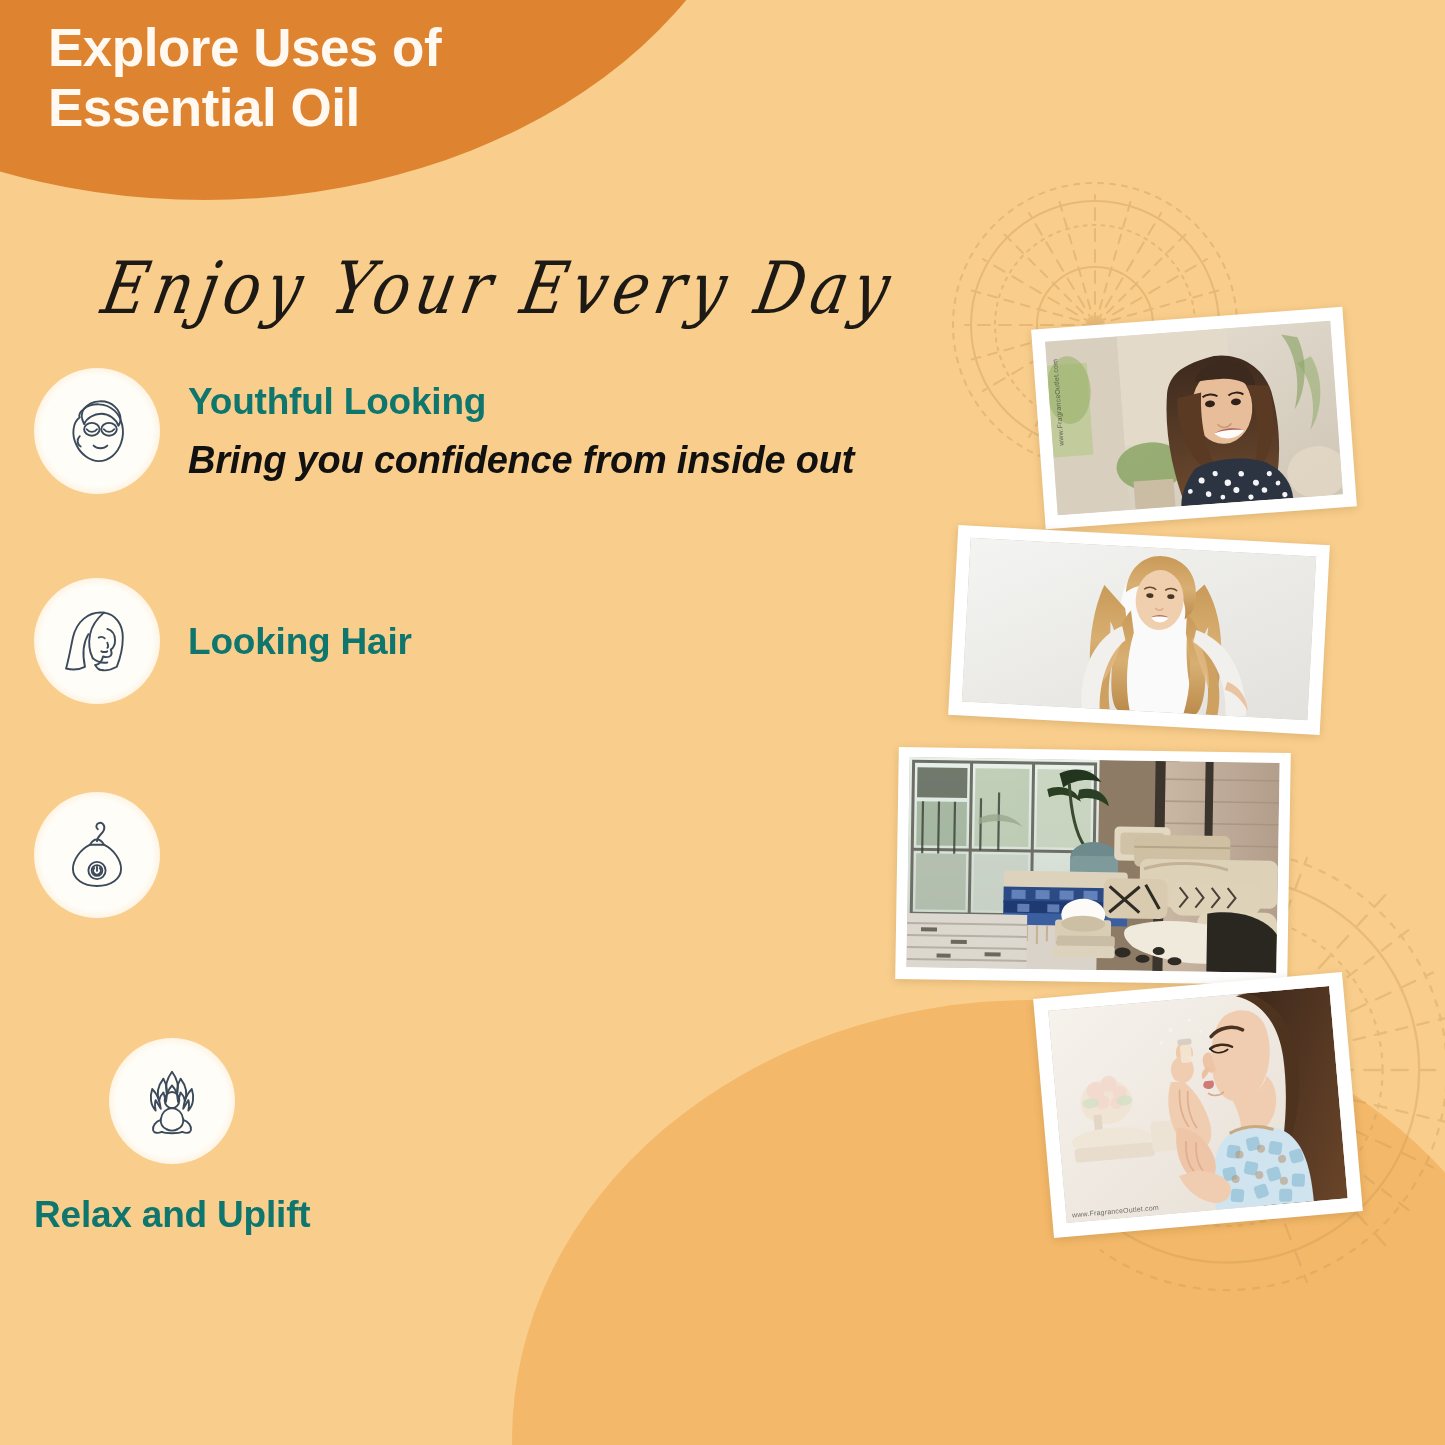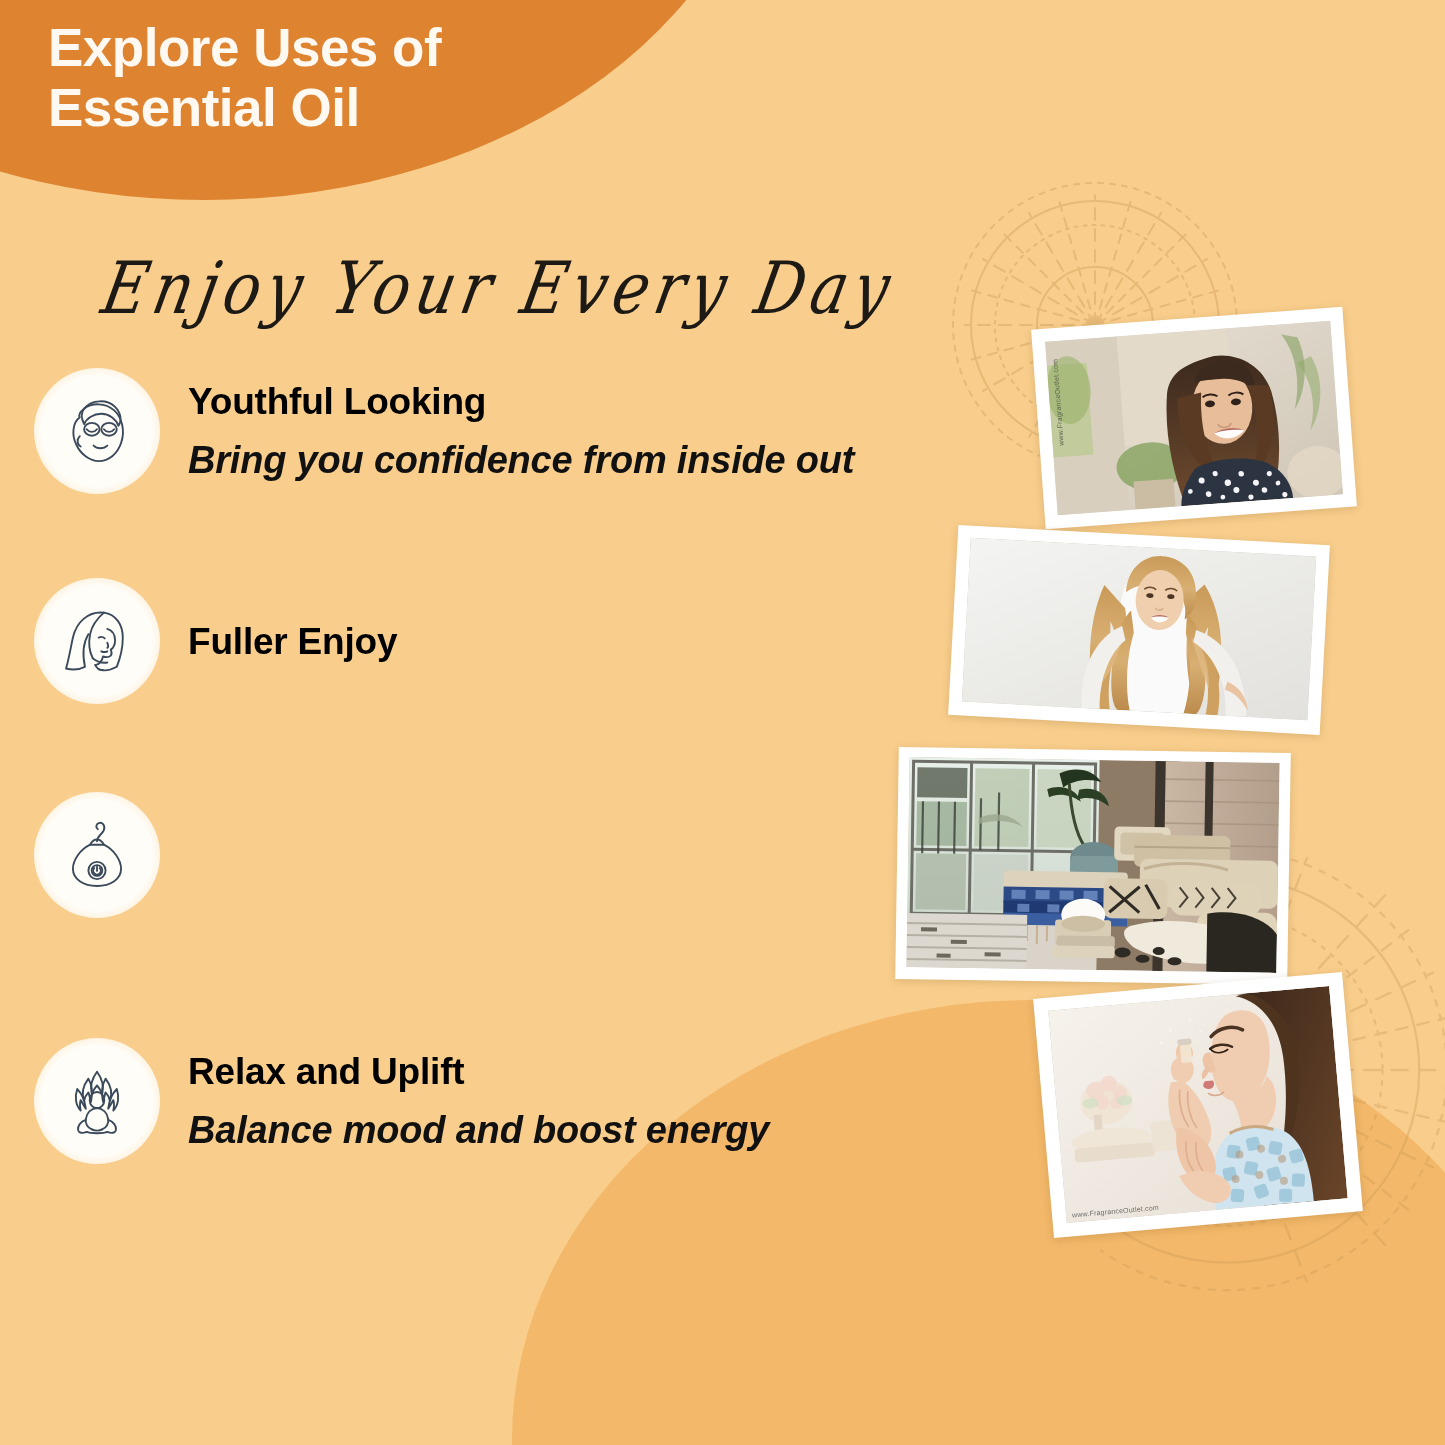--- a/index.html
+++ b/index.html
@@ -85,39 +85,39 @@
   .feature-row {
     position: absolute;
     left: 34px;
     display: flex;
     align-items: center;
     gap: 28px;
   }
   .feature-row.r0 { top: 8px; }
   .feature-row.r1 { top: 218px; }
   .feature-row.r2 { top: 432px; }
-  .feature-row.r3 { top: 678px; }
+  .feature-row.r3 { top: 678px; flex-direction: column; }
 
   .icon-badge {
     flex: 0 0 auto;
     width: 126px;
     height: 126px;
     border-radius: 50%;
     background: radial-gradient(circle at 50% 50%, #FFFDF8 0%, #FFFDF8 62%, rgba(255,253,248,.55) 83%, rgba(255,253,248,0) 100%);
     display: flex;
     align-items: center;
     justify-content: center;
   }
   .icon-badge svg { display: block; }
 
   .feature-text { padding-top: 2px; }
   .feature-title {
     font-size: 37px;
     font-weight: bold;
-    color: #000000;
+    color: #0f766e;
     line-height: 1.16;
     letter-spacing: -.2px;
     white-space: nowrap;
   }
   .feature-sub {
     font-size: 38px;
     font-weight: bold;
     font-style: italic;
     color: #111111;
     line-height: 1.18;
@@ -285,21 +285,21 @@
             <path d="M62 36 C68 38 71 43 71 49 C71 54 69 58 66 60 C67 63 68 65 66 67 C64 69 60 69 57 68 C56 73 53 77 48 78"></path>
             <path d="M48 78 C50 82 53 84 57 84"></path>
             <path d="M52 46 C54 45 57 45 59 47"></path>
             <path d="M62 52 C63 55 64 57 62 58"></path>
             <path d="M55 62 C57 63 60 63 62 62"></path>
             <path d="M45 70 C50 74 56 76 62 75"></path>
           </g>
         </svg>
       </div>
       <div class="feature-text">
-        <div class="feature-title">Fuller Enjoy</div>
+        <div class="feature-title">Looking Hair</div>
       </div>
     </div>
 
     <div class="feature-row r2">
       <div class="icon-badge">
         <svg viewBox="0 0 100 100" width="86" height="86">
           <g fill="none" stroke="#3B4A5A" stroke-width="2.2" stroke-linecap="round" stroke-linejoin="round">
             <path d="M50 34 C50 28 56 26 58 21 C60 16 56 11 52 13 C49 14 48 18 51 20"></path>
             <path d="M42 38 C44 34 47 32 50 32 C53 32 56 34 58 38"></path>
             <path d="M42 38 C30 44 22 56 22 66 C22 78 34 86 50 86 C66 86 78 78 78 66 C78 56 70 44 58 38 Z"></path>
@@ -326,21 +326,20 @@
             <path d="M50 58 C57 59 62 64 63 71 C64 76 61 81 56 83"></path>
             <path d="M37 72 C31 74 27 79 28 84 C29 87 33 88 38 86"></path>
             <path d="M63 72 C69 74 73 79 72 84 C71 87 67 88 62 86"></path>
             <path d="M38 86 C42 88 58 88 62 86"></path>
             <path d="M44 83 C47 85 53 85 56 83"></path>
           </g>
         </svg>
       </div>
       <div class="feature-text">
         <div class="feature-title">Relax and Uplift</div>
-        <div class="feature-sub">Balance mood and boost energy</div>
       </div>
     </div>
   </div>
 
   <div class="photo" id="photo1">
     <div class="inner">
       <svg class="ph-svg" viewBox="0 0 286 174" preserveAspectRatio="xMidYMid slice">
         <defs>
           <linearGradient id="p1bg" x1="0" y1="0" x2="1" y2="1">
             <stop offset="0" stop-color="#e9e2d6"></stop>

